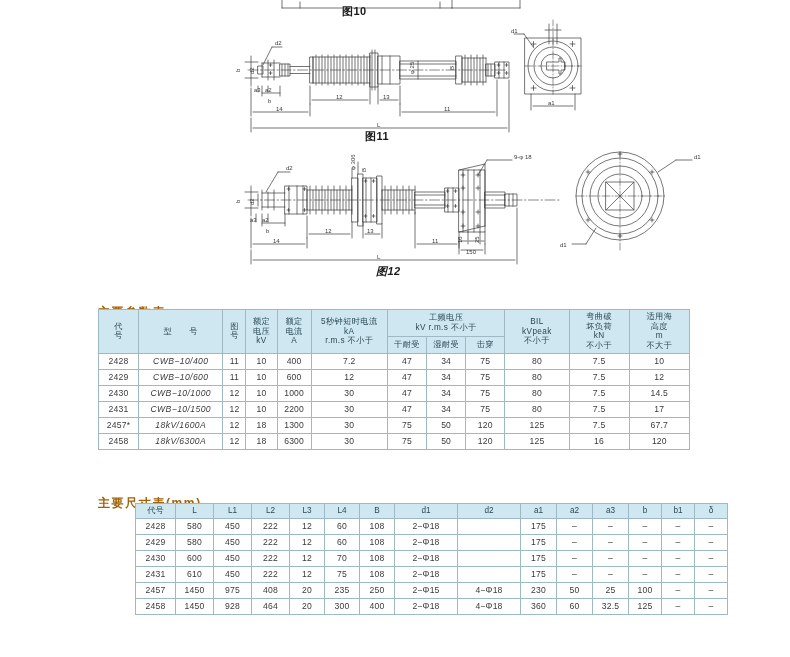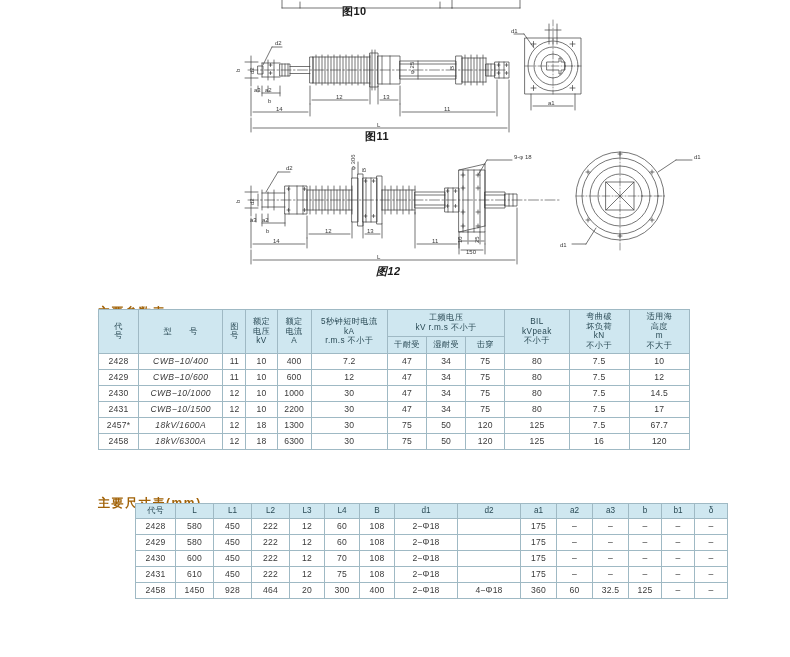--- a/index.html
+++ b/index.html
@@ -616,20 +616,37 @@
           <td>2−Φ18</td>
           <td></td>
           <td>175</td>
           <td class="dash">–</td>
           <td class="dash">–</td>
           <td class="dash">–</td>
           <td class="dash">–</td>
           <td class="dash">–</td>
         </tr>
         <tr>
+          <td>2457</td>
+          <td>1450</td>
+          <td>975</td>
+          <td>408</td>
+          <td>20</td>
+          <td>235</td>
+          <td>250</td>
+          <td>2−Φ15</td>
+          <td>4−Φ18</td>
+          <td>230</td>
+          <td>50</td>
+          <td>25</td>
+          <td>100</td>
+          <td class="dash">–</td>
+          <td class="dash">–</td>
+        </tr>
+        <tr>
           <td>2458</td>
           <td>1450</td>
           <td>928</td>
           <td>464</td>
           <td>20</td>
           <td>300</td>
           <td>400</td>
           <td>2−Φ18</td>
           <td>4−Φ18</td>
           <td>360</td>

